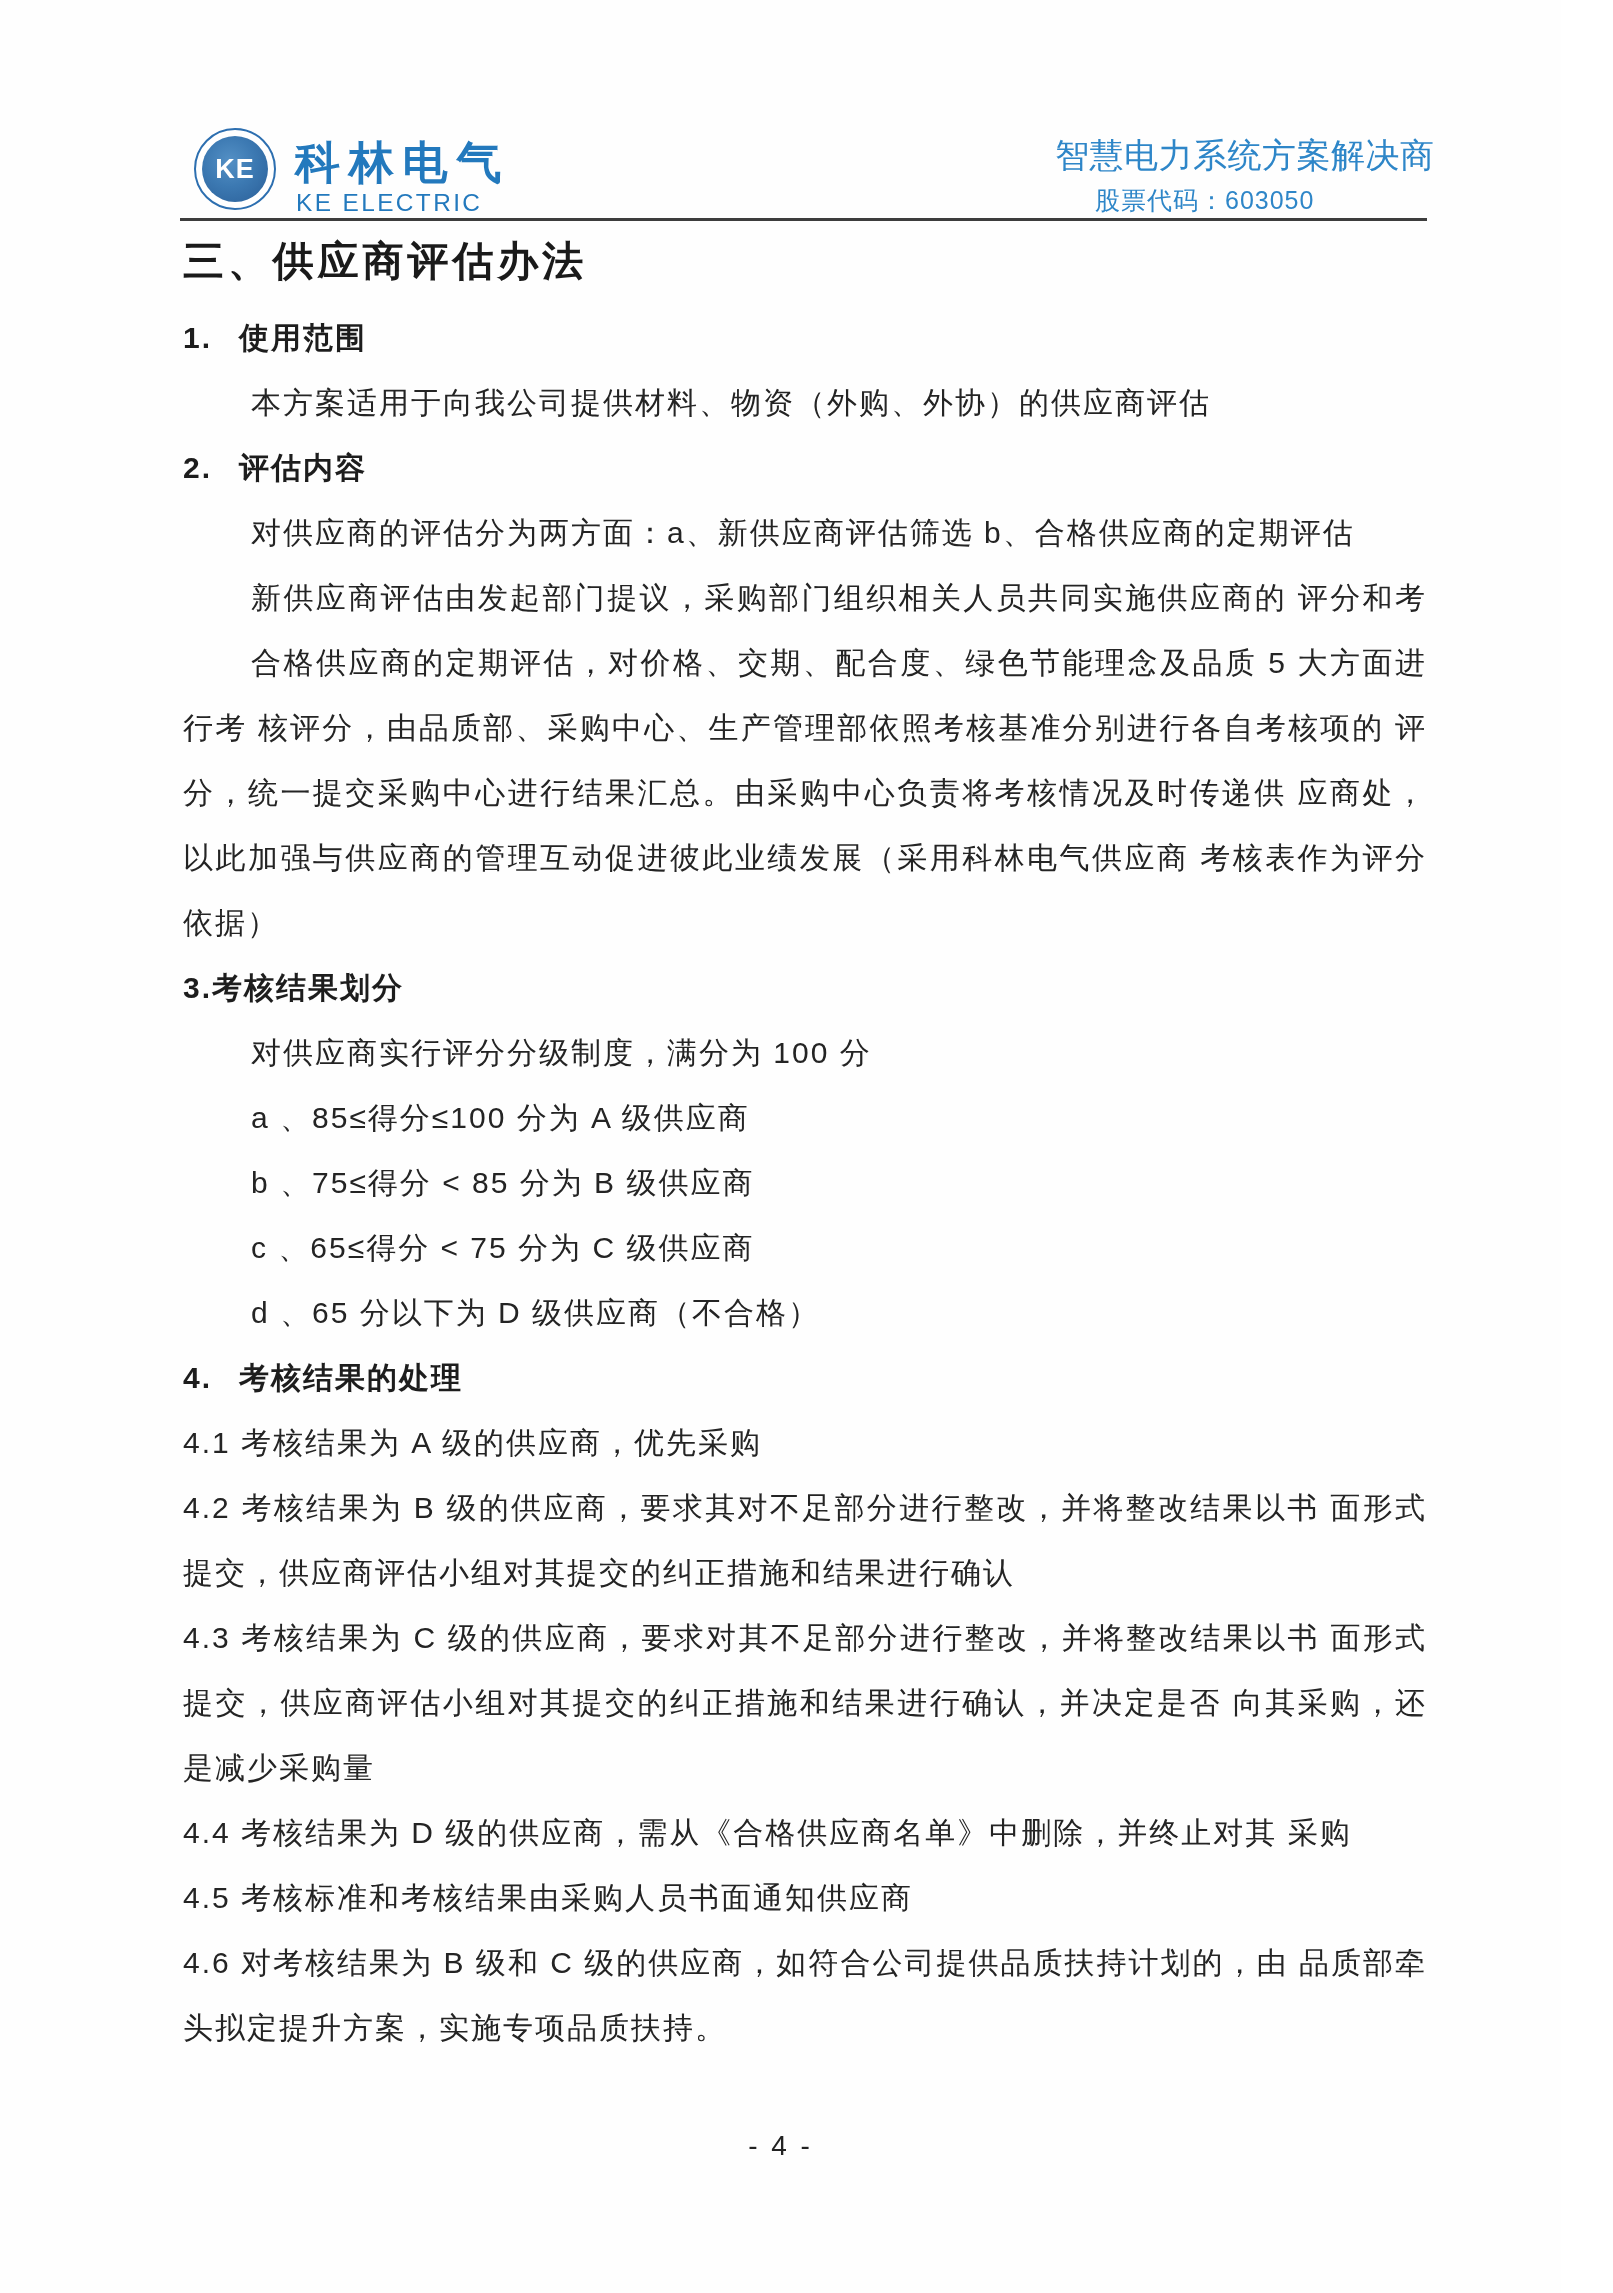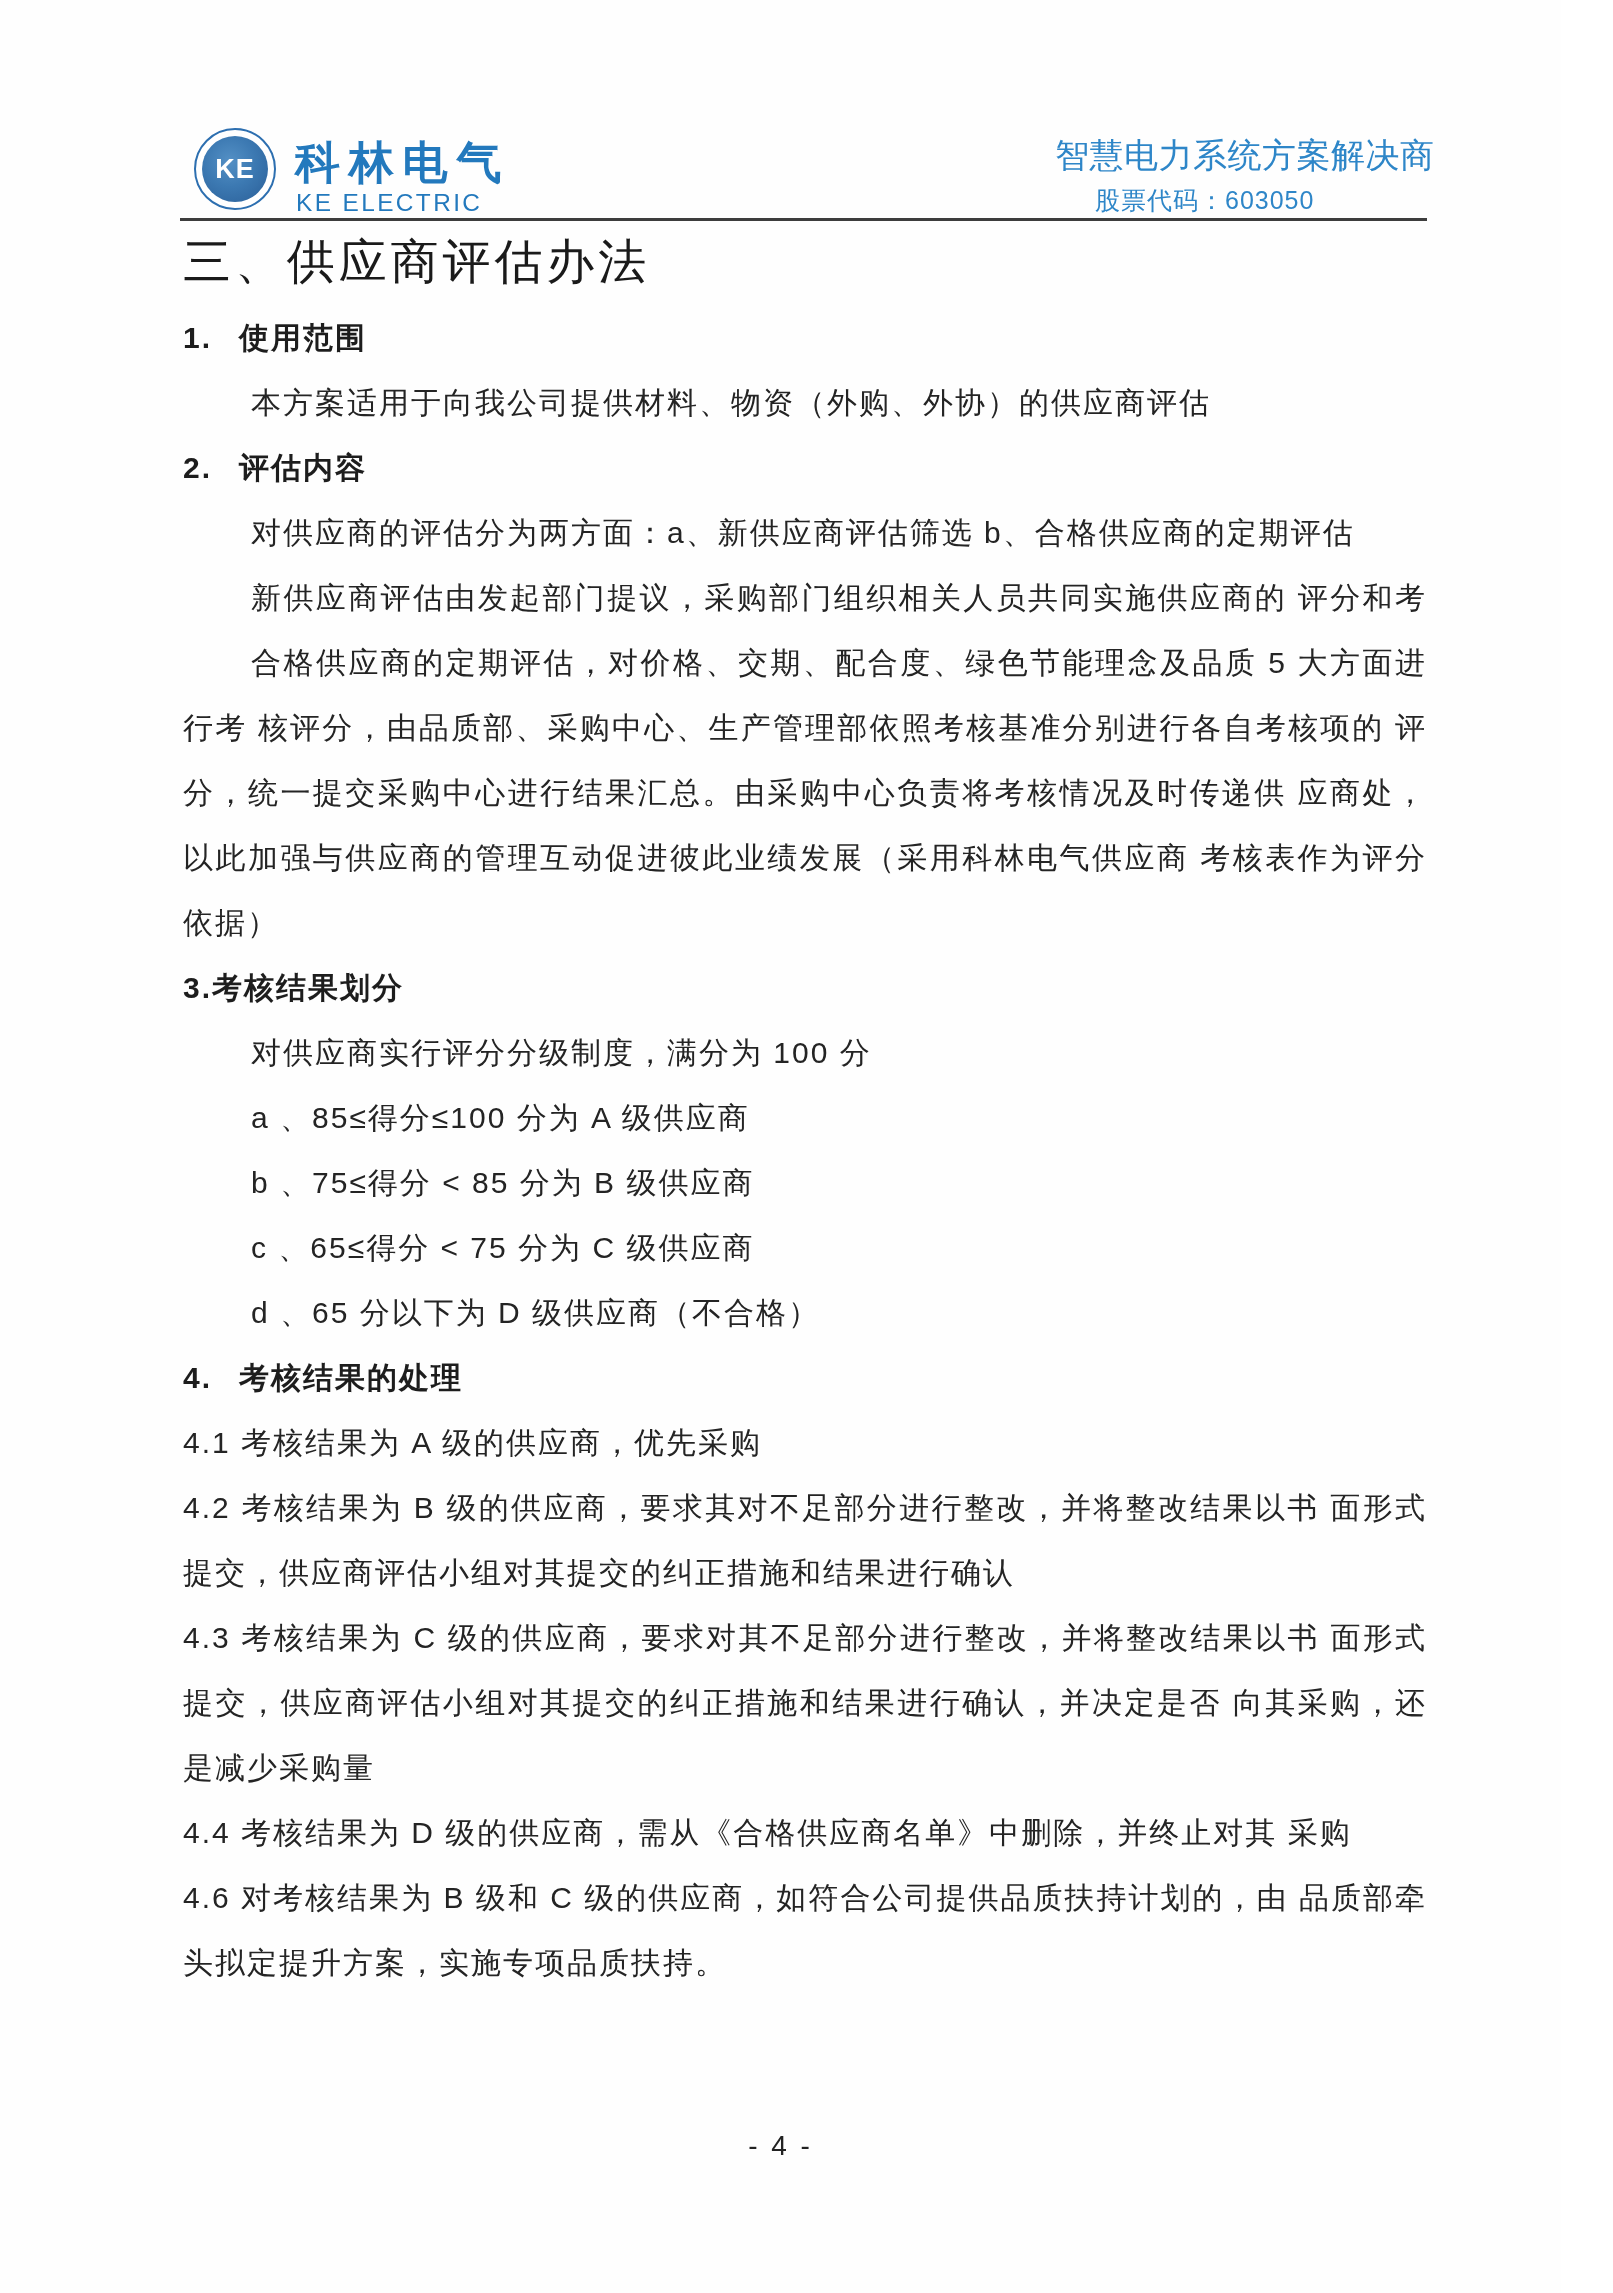--- a/index.html
+++ b/index.html
@@ -49,21 +49,21 @@
     width: 1247px; height: 2.9px; background: #3d3d3d;
   }
 
   
   .content {
     position: absolute; left: 183px; top: 234px; width: 1244px;
     font-size: 30px; letter-spacing: 2px; color: #242424;
   }
   .doc-title {
     margin: 0 0 15.6px 0;
-    font-size: 48px; font-weight: normal; letter-spacing: 3.9px;
+    font-size: 41px; font-weight: bold; letter-spacing: 3.9px;
     color: #1a1a1a; line-height: 55px;
   }
   .line { height: 65px; line-height: 65px; white-space: nowrap; }
   .heading { font-weight: bold; color: #1d1d1d; }
   .heading .num { margin-right: 27px; }
   .indent { text-indent: 68px; }
   .j { text-align: justify; text-align-last: justify; }
 
   
   .page-num {
@@ -108,20 +108,21 @@
     <div class="line indent">d 、65 分以下为 D 级供应商（不合格）</div>
 
     <div class="line heading"><span class="num">4.</span><span>考核结果的处理</span></div>
     <div class="line">4.1 考核结果为 A 级的供应商，优先采购</div>
     <div class="line j">4.2 考核结果为 B 级的供应商，要求其对不足部分进行整改，并将整改结果以书 面形式</div>
     <div class="line">提交，供应商评估小组对其提交的纠正措施和结果进行确认</div>
     <div class="line j">4.3 考核结果为 C 级的供应商，要求对其不足部分进行整改，并将整改结果以书 面形式</div>
     <div class="line j">提交，供应商评估小组对其提交的纠正措施和结果进行确认，并决定是否 向其采购，还</div>
     <div class="line">是减少采购量</div>
     <div class="line">4.4 考核结果为 D 级的供应商，需从《合格供应商名单》中删除，并终止对其 采购</div>
+    <div class="line">4.5 考核标准和考核结果由采购人员书面通知供应商</div>
     <div class="line j">4.6 对考核结果为 B 级和 C 级的供应商，如符合公司提供品质扶持计划的，由 品质部牵</div>
     <div class="line">头拟定提升方案，实施专项品质扶持。</div>
   </div>
 
   <div class="page-num">- 4 -</div>
 
 </div>
 
 
 </body></html>

